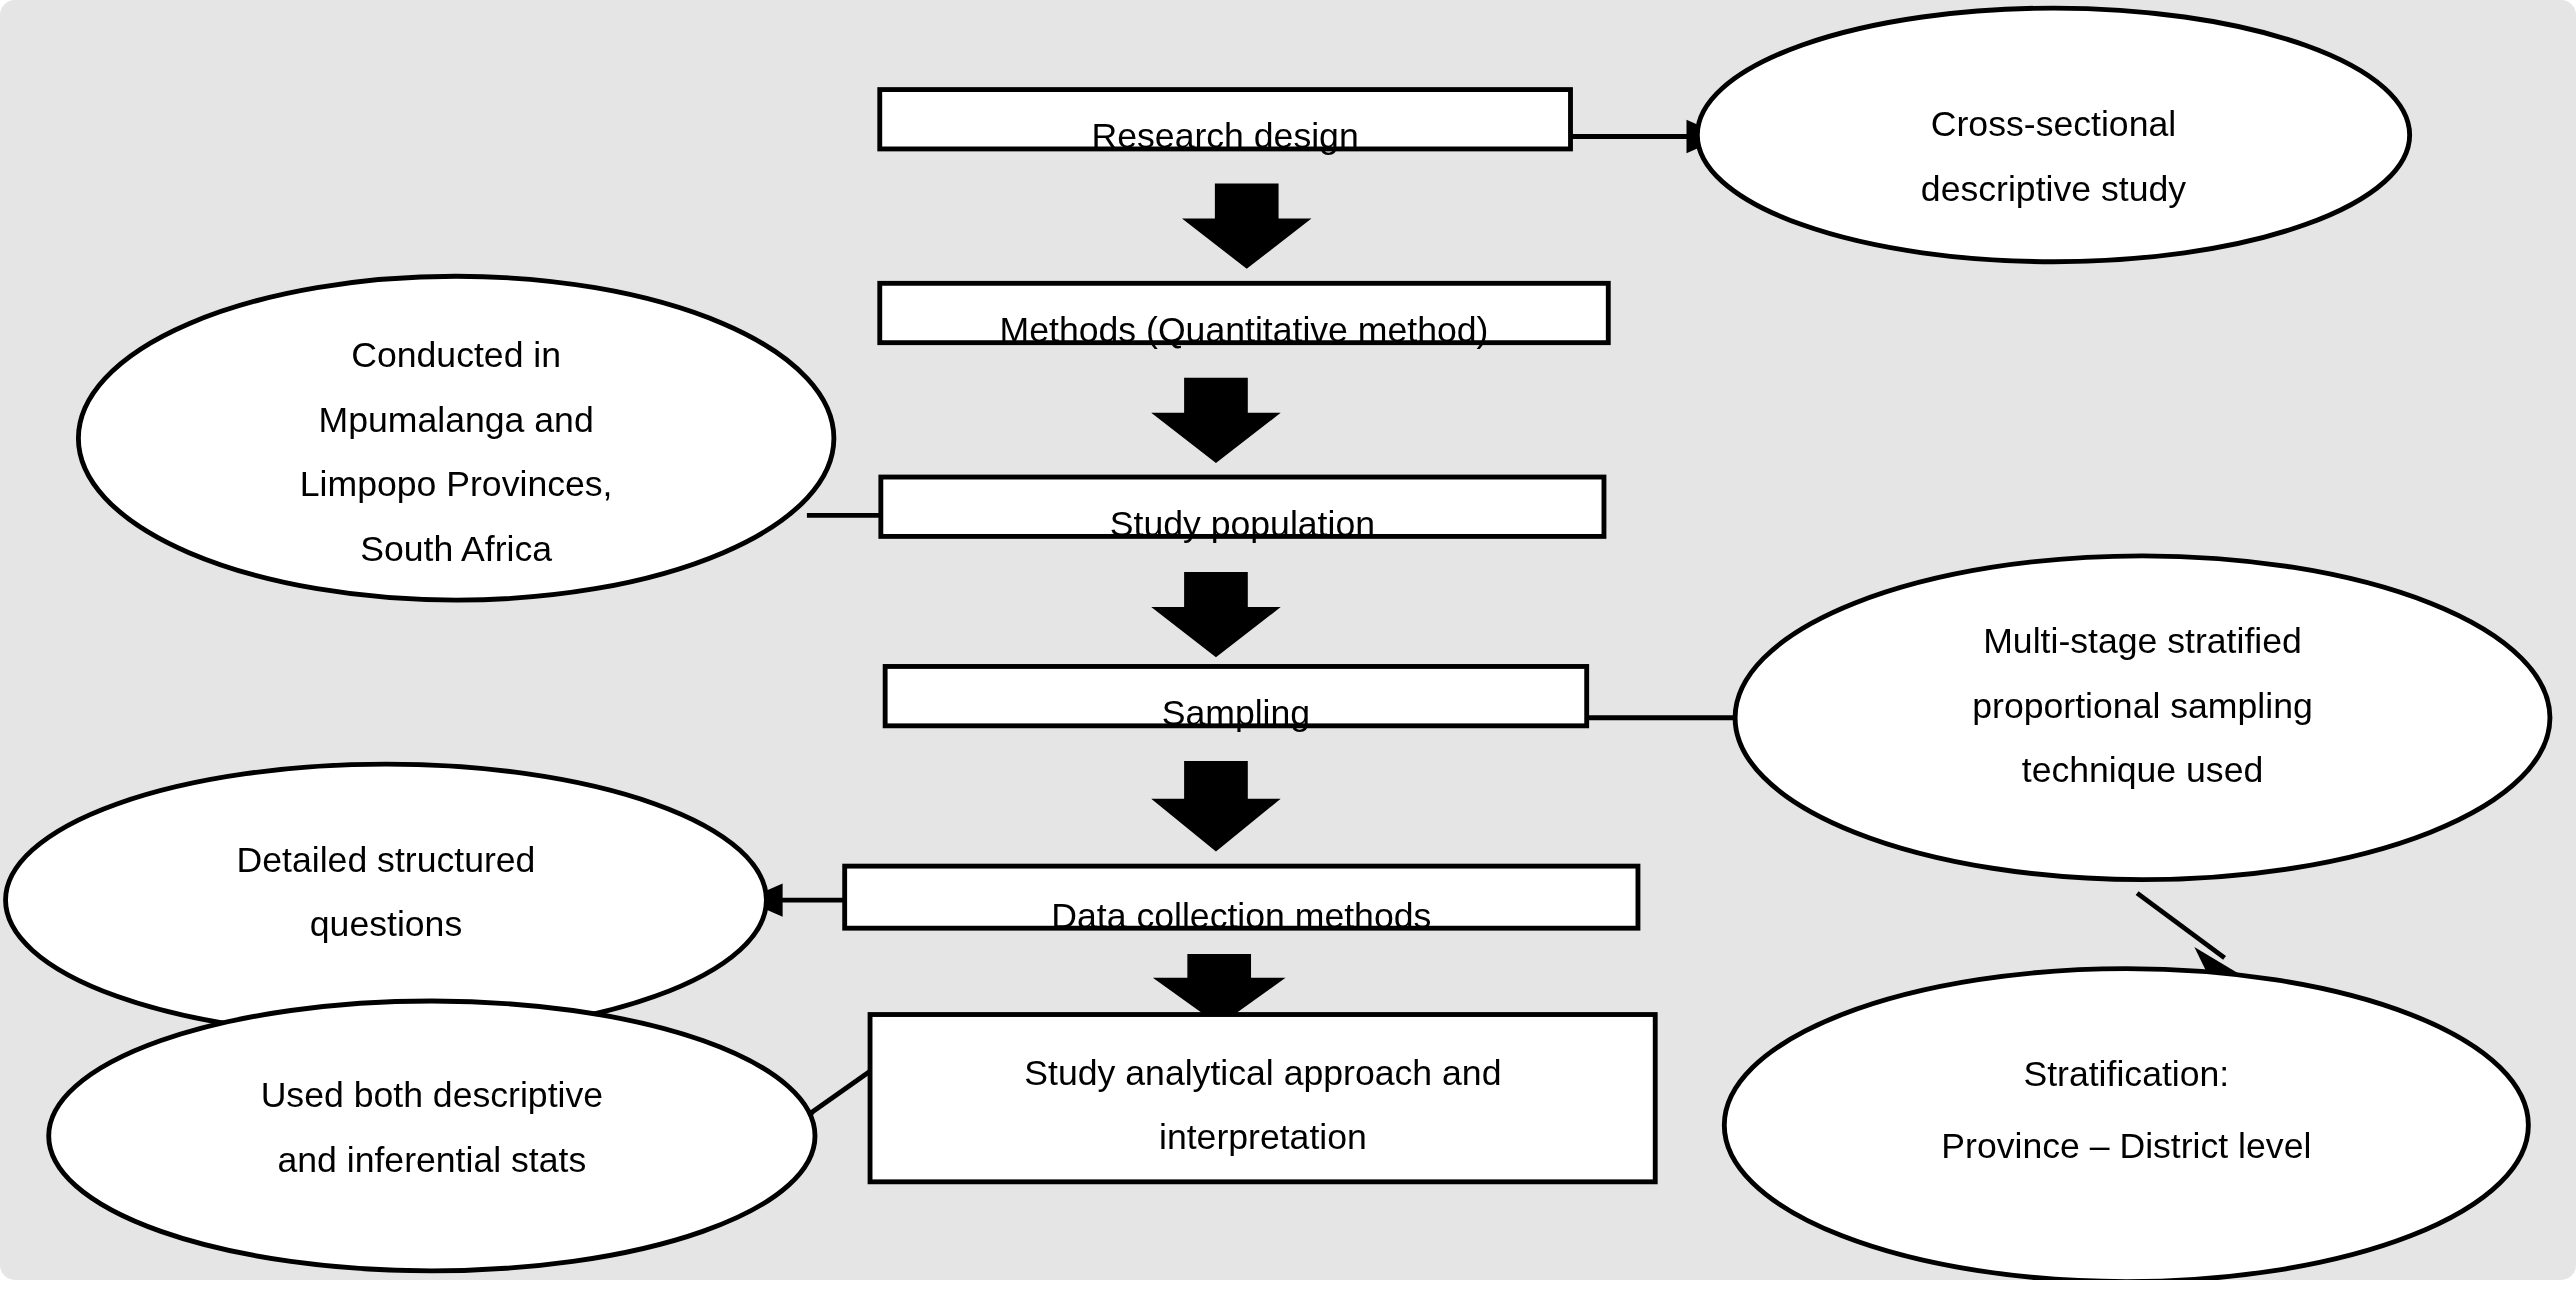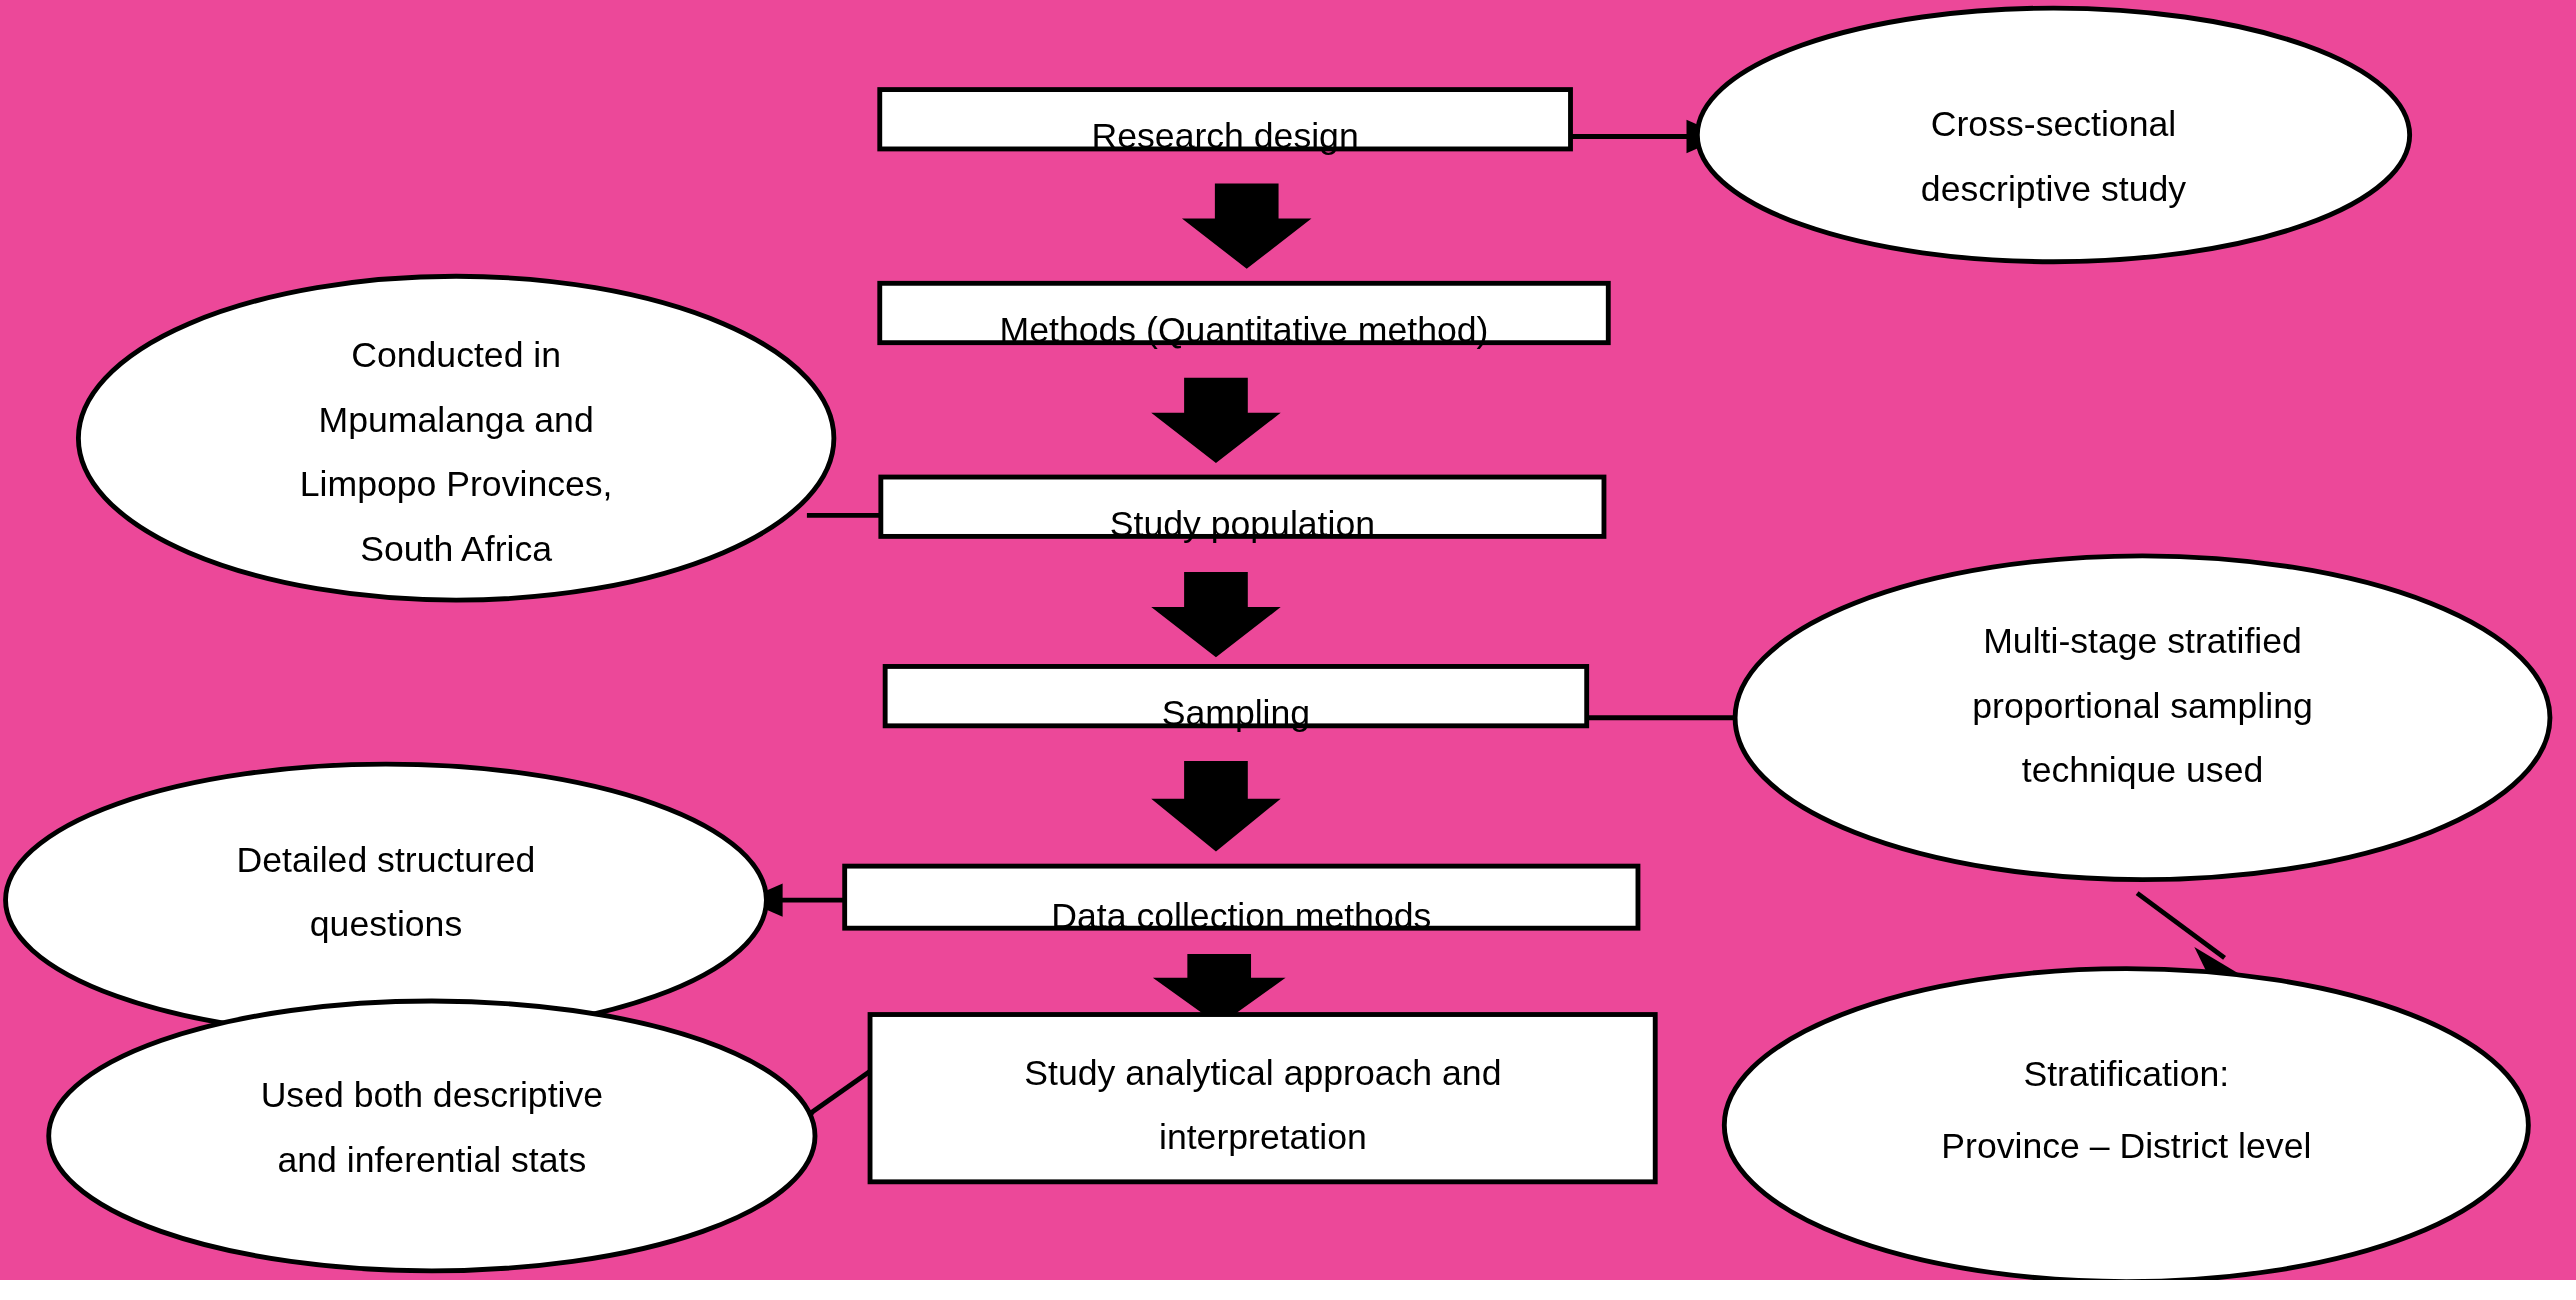--- a/index.html
+++ b/index.html
@@ -4,23 +4,24 @@
 <style>
   html, body {
     margin: 0;
     padding: 0;
     background: #ffffff;
   }
   #stage {
     position: relative;
     width: 2576px;
     height: 1280px;
-    background: #ec4899;
+    background: #e5e5e5;
     overflow: hidden;
     font-family: "Liberation Sans", sans-serif;
+    border-radius: 15px;
   }
   #diagram-svg {
     position: absolute;
     top: 0;
     left: 0;
     width: 2576px;
     height: 1300px;
   }
   .node-text {
     font-family: "Liberation Sans", sans-serif;

